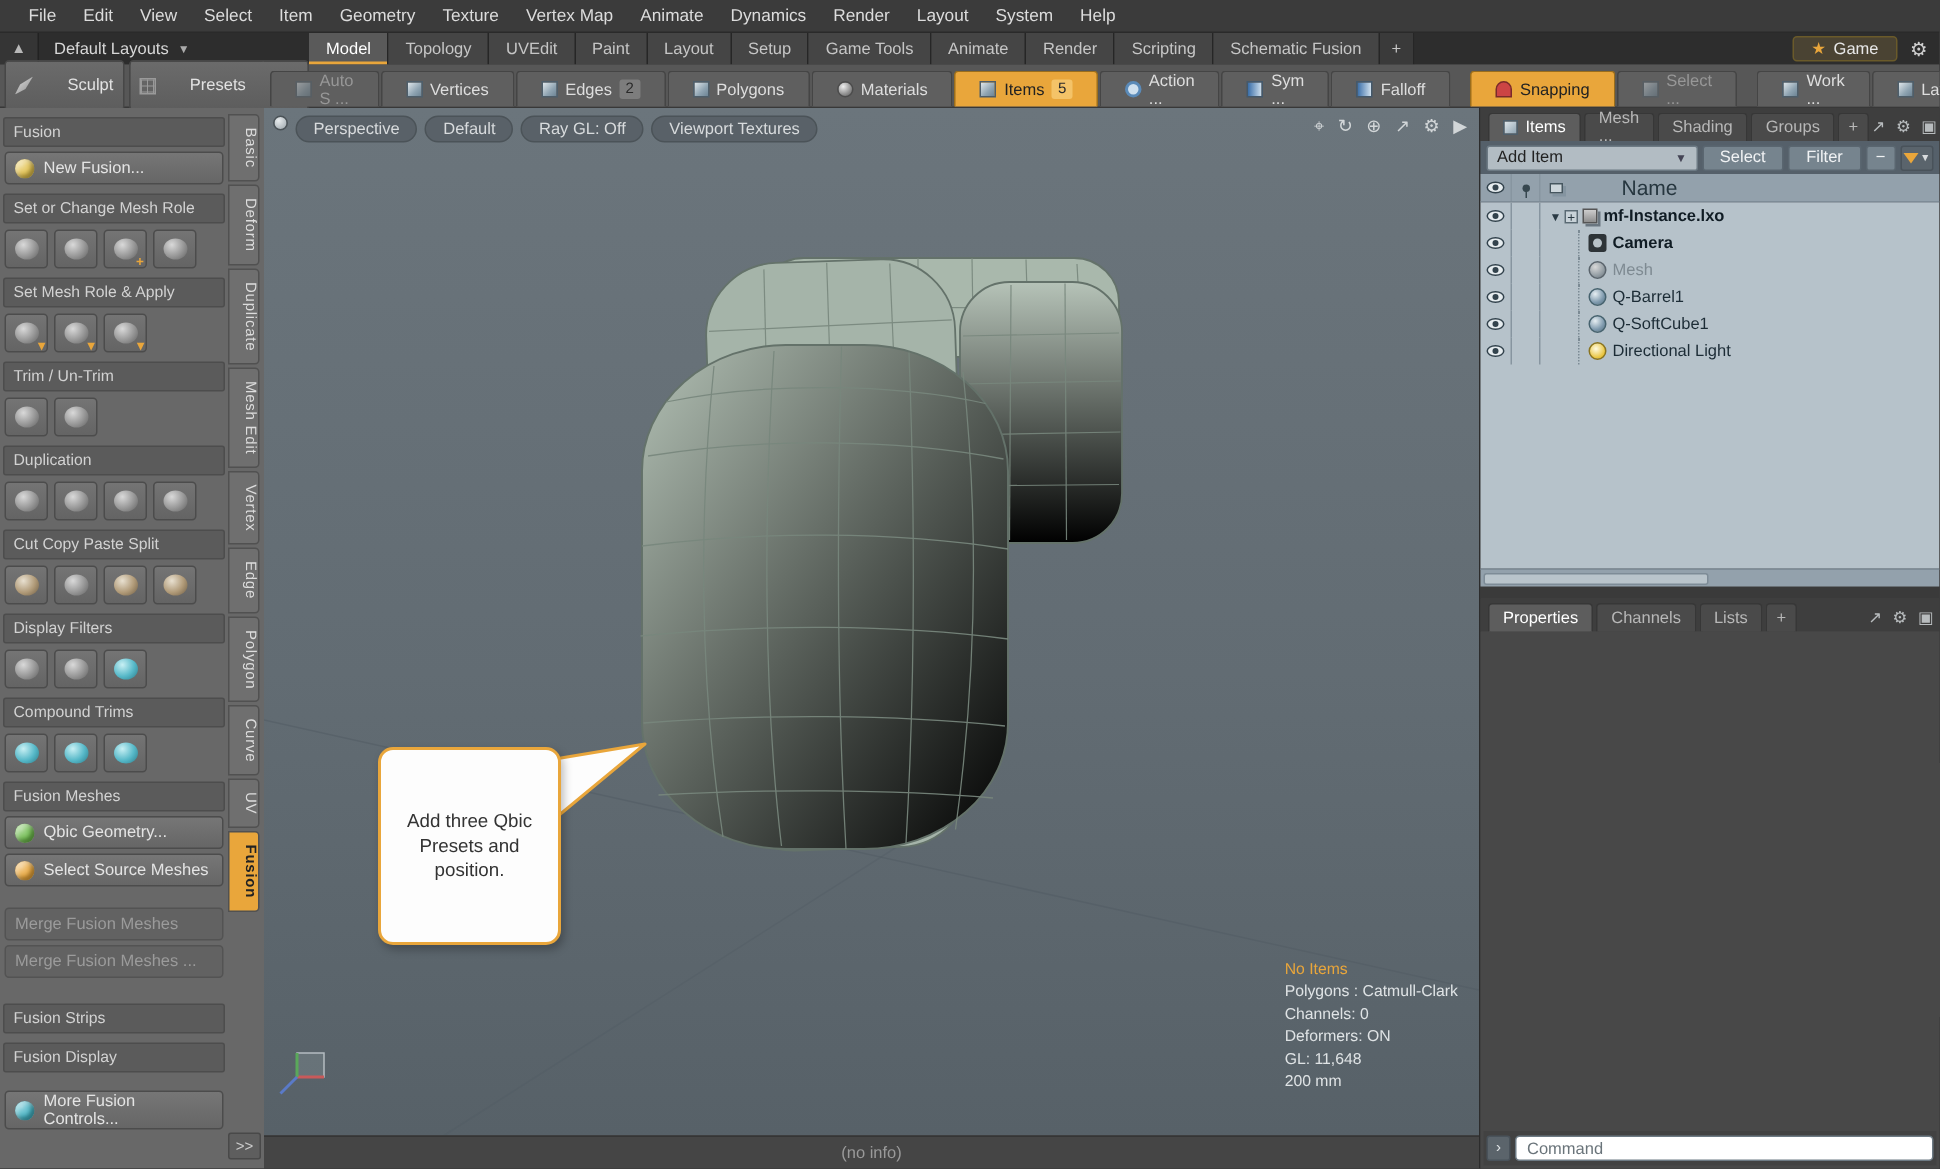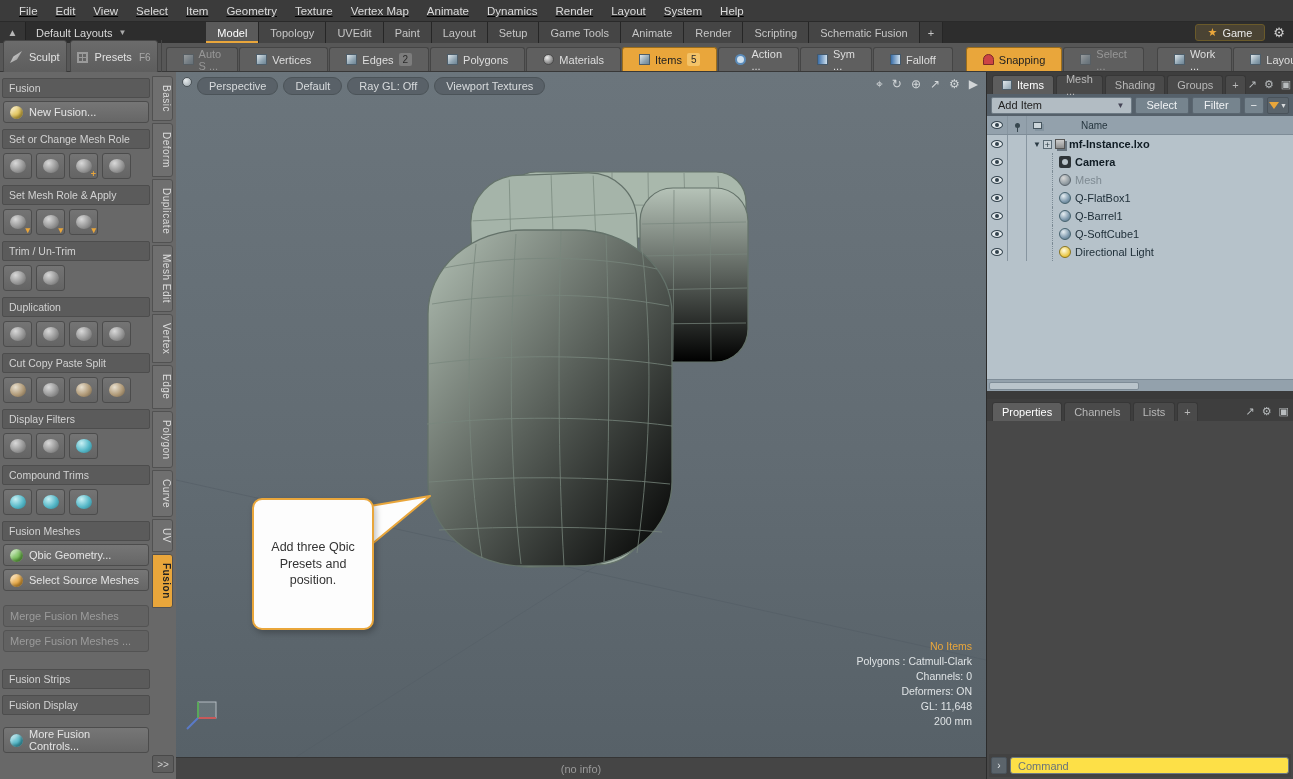--- a/index.html
+++ b/index.html
@@ -5,21 +5,21 @@
   * { box-sizing: border-box; }
   html,body { margin:0; padding:0; }
   body {
     width:1293px; height:779px; position:relative; overflow:hidden;
     background:#3c3c3c; font-family:"Liberation Sans", sans-serif;
     -webkit-font-smoothing:antialiased; user-select:none;
   }
   
   .menubar { position:absolute; left:0; top:0; right:0; height:22px;
     background:#3b3b3b; border-bottom:1px solid #2a2a2a;
-    display:flex; align-items:center; padding-left:10px;text-decoration:underline; }
+    display:flex; align-items:center; padding-left:10px; }
   .menu-item { color:#dcdcdc; font-size:11.5px; padding:0 9px; height:100%;
     display:flex; align-items:center; cursor:default; }
   
   .layoutbar { position:absolute; left:0; top:22px; right:0; height:21px;
     background:#2d2d2d; display:flex; align-items:stretch; }
   .home-btn { width:26px; display:flex; align-items:center; justify-content:center;
     color:#b8b8b8; font-size:10px; background:#353535; border-right:1px solid #222; }
   .layouts-select { color:#d8d8d8; font-size:11px; display:flex; gap:6px;
     align-items:center; padding:0 10px; }
   .caret { font-size:8px; color:#aaa; }
@@ -30,21 +30,21 @@
   .layout-tab.add { background:#3a3a3a; padding:0 8px; }
   .layoutbar-right { margin-left:auto; display:flex; align-items:center; gap:8px; padding-right:8px; }
   .only-btn { display:flex; gap:5px; align-items:center; background:#4a4333;
     border:1px solid #6a5a2a; border-radius:3px; padding:1px 12px; color:#e8e8e8; font-size:11px; }
   .only-btn .star { color:#e9a63b; font-size:11px; }
   .gear-glyph { color:#cfcfcf; font-size:13px; }
   
   .toolbar { position:absolute; left:0; top:43px; right:0; height:29px;
     background:#575757; border-bottom:1px solid #383838; display:flex; align-items:center; }
   .tb-left { width:176px; display:flex; gap:3px; padding:0 3px; border-right:1px solid #444; }
-  .tb-btn { flex:1; display:flex; gap:7px; align-items:center; background:linear-gradient(#6b6b6b,#5d5d5d);
+  .tb-btn { flex:1; display:flex; gap:23px; align-items:center; background:linear-gradient(#6b6b6b,#5d5d5d);
     border:1px solid #474747; border-radius:3px; color:#e2e2e2; font-size:11px;
     padding:3px 6px; height:34px; }
   .tb-btn .key { margin-left:auto; color:#a8a8a8; font-size:10px; }
   .sculpt-glyph { width:12px; height:12px;
     background:linear-gradient(135deg,#e0e0e0,#8a8a8a);
     clip-path:polygon(0 100%, 28% 45%, 100% 0, 58% 70%); }
   .presets-glyph { width:11px; height:11px; border:1px solid #9a9a9a;
     background-image:linear-gradient(#9a9a9a 1px,transparent 1px),linear-gradient(90deg,#9a9a9a 1px,transparent 1px);
     background-size:4px 4px; }
   .mode-tabs { display:flex; align-items:flex-end; height:100%; padding-left:4px; }
@@ -103,21 +103,21 @@
   .vp-dot { width:10px; height:10px; border-radius:50%; background:radial-gradient(circle at 35% 30%,#e8ecee,#9aa4aa); border:1px solid #4b5358; }
   .vp-btn { background:rgba(88,96,102,.92); border:1px solid #4b5358; border-radius:9px;
     color:#d8dbdd; font-size:11px; padding:2px 11px; }
   .vp-icons { position:absolute; top:5px; right:8px; display:flex; gap:9px;
     color:#d2d6d8; font-size:12px; z-index:4; align-items:center; }
   .callout { position:absolute; left:76px; top:426px; width:122px; height:132px;
     background:#fdfdfd; border:2px solid #e9a63b; border-radius:10px; z-index:6;
     display:flex; align-items:center; justify-content:center; text-align:center;
     color:#333; font-size:12.5px; line-height:1.35; padding:8px;
     box-shadow:2px 3px 6px rgba(0,0,0,.25); }
-  .vp-stats { position:absolute; right:14px; bottom:28px; text-align:right;
+  .vp-stats { position:absolute; right:14px; bottom:28px; 
     font-size:10.5px; color:#dfe3e5; line-height:15px; z-index:4; }
   .vp-stats .no-items { color:#e9a63b; }
   .vp-status { position:absolute; left:176px; top:757px; width:810px; height:22px;
     background:#454545; border-top:1px solid #353535; color:#9a9a9a; font-size:11px;
     display:flex; align-items:center; justify-content:center; }
   
   .right-panel { position:absolute; left:986px; top:72px; right:0; bottom:0;
     background:#454545; border-left:1px solid #2c2c2c; }
   .rp-tabs { height:22px; background:#3e3e3e; display:flex; align-items:flex-end;
     padding:2px 4px 0 5px; gap:2px; }
@@ -135,21 +135,21 @@
     padding:0 6px; height:17px; }
   .rp-btn { background:#76848e; border:1px solid #5a6670; border-radius:2px;
     color:#f0f2f4; font-size:11px; padding:0 11px; height:17px; display:flex; align-items:center; }
   .minus-btn { padding:0 6px; }
   .funnel-btn { background:#5a646c; border:1px solid #49525a; border-radius:2px; width:22px; height:17px;
     display:flex; align-items:center; justify-content:center; gap:1px; }
   .funnel-shape { width:0; height:0; border-left:5px solid transparent;
     border-right:5px solid transparent; border-top:7px solid #e9a63b; }
   .funnel-caret { font-size:7px; color:#d8dbdd; }
   .list-header { height:19px; background:#93a1ac; border-bottom:1px solid #7e8c97;
-    display:flex; align-items:center; font-size:10px; color:#26363f; }
+    display:flex; align-items:center; font-size:14px; color:#26363f; }
   .col-eye { width:21px; display:flex; justify-content:center; align-self:stretch;
     align-items:center; border-right:1px solid #8795a0; }
   .col-pin { width:19px; display:flex; justify-content:center; align-self:stretch;
     align-items:center; border-right:1px solid #8795a0; }
   .col-layer { width:20px; display:flex; justify-content:center; align-items:center; }
   .eye-icon { width:12px; height:8px; background:#e6ecef; border:1px solid #33434d;
     border-radius:50%; position:relative; }
   .eye-icon::after { content:""; position:absolute; left:3px; top:1px; width:4px; height:4px;
     border-radius:50%; background:#33434d; }
   .pin-icon { width:5px; height:5px; border-radius:50%; background:#37474f; position:relative; }
@@ -178,21 +178,21 @@
   .icon-light { border-radius:50%; background:radial-gradient(circle at 40% 35%,#fffbe2,#e8c33b 70%); border:1px solid #8a7420; }
   .hscroll { height:12px; background:#93a1ac; border-top:1px solid #7e8c97; position:relative; }
   .hscroll-handle { position:absolute; left:2px; top:2px; width:150px; height:8px;
     background:#b9c4cb; border:1px solid #7e8c97; border-radius:2px; }
   .rp-gap { height:8px; background:#3a3a3a; }
   .props-area { background:#484848; height:395px; }
   .command-bar { position:absolute; left:2px; right:2px; bottom:2px; height:23px;
     background:#424242; display:flex; gap:3px; align-items:center; padding:0 2px; }
   .cmd-chevron { width:16px; height:17px; background:#5b646b; border:1px solid #49525a;
     border-radius:2px; color:#e0e4e6; font-size:10px; display:flex; align-items:center; justify-content:center; }
-  .cmd-input { flex:1; height:17px; background:#fde047; border:1px solid #6d7a84;
+  .cmd-input { flex:1; height:17px; background:#ffffff; border:1px solid #6d7a84;
     border-radius:3px; font-family:"Liberation Sans",sans-serif; font-size:11px;
     color:#333; padding:0 7px; outline:none; }
   .cmd-input::placeholder { color:#6a747a; }
 </style>
 </head>
 <body>
 
 <div class="menubar" id="menubar">
     <div class="menu-item">File</div>
     <div class="menu-item">Edit</div>
@@ -675,31 +675,20 @@
         </span>
       </div>
       <div class="list-row">
         <span class="col-eye">
           <span class="eye-icon"></span>
         </span>
         <span class="col-pin"></span>
         <span class="tree-cell">
           <span class="tree-indent"></span>
           <span class="item-icon icon-qcube"></span>
-          <span class="label">Q-FlatBox1</span>
-        </span>
-      </div>
-      <div class="list-row">
-        <span class="col-eye">
-          <span class="eye-icon"></span>
-        </span>
-        <span class="col-pin"></span>
-        <span class="tree-cell">
-          <span class="tree-indent"></span>
-          <span class="item-icon icon-qcube"></span>
           <span class="label">Q-Barrel1</span>
         </span>
       </div>
       <div class="list-row">
         <span class="col-eye">
           <span class="eye-icon"></span>
         </span>
         <span class="col-pin"></span>
         <span class="tree-cell">
           <span class="tree-indent"></span>

